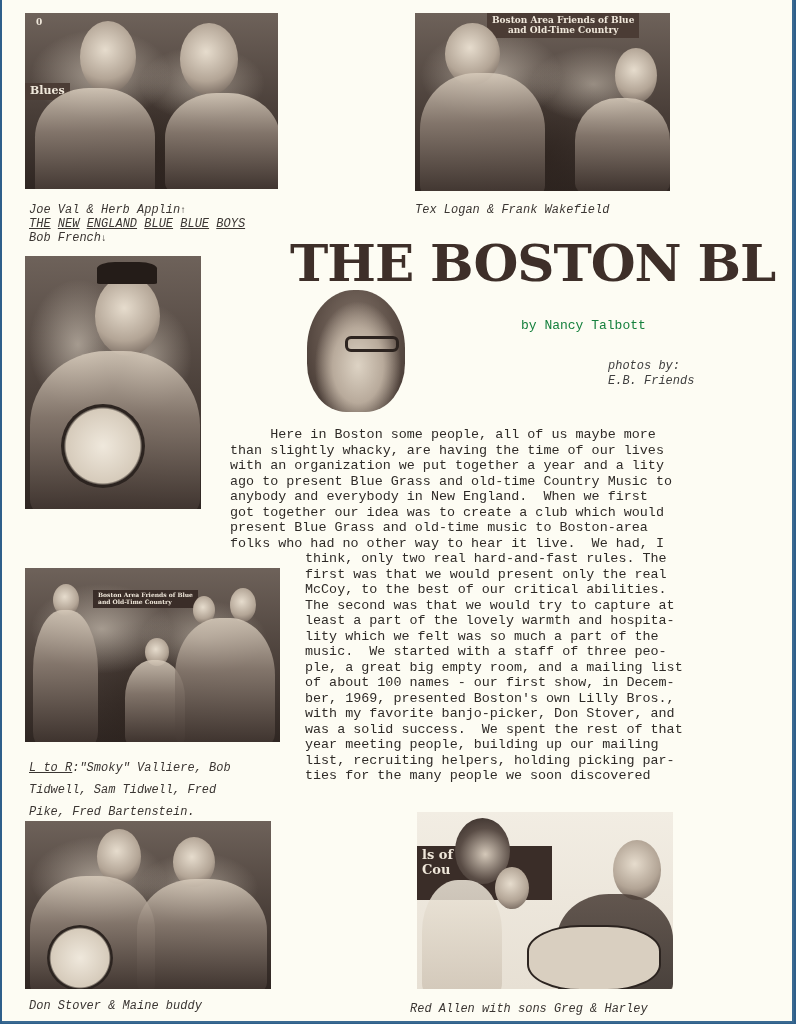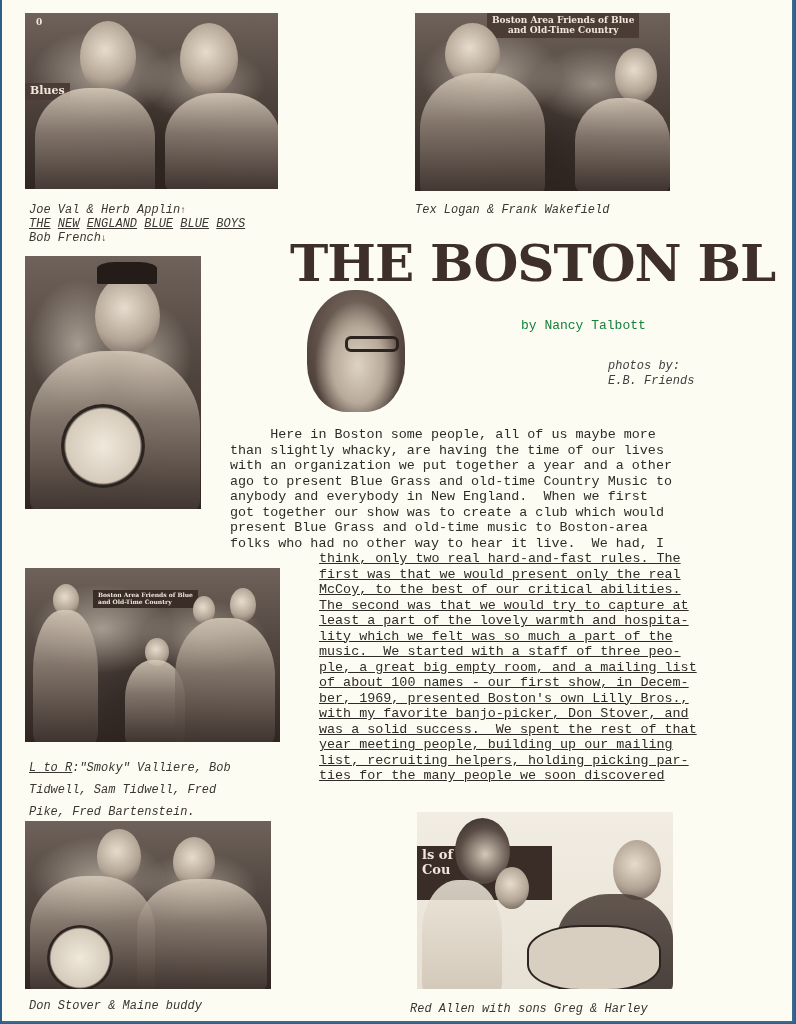--- a/index.html
+++ b/index.html
@@ -132,28 +132,28 @@
 
   <div class="photo" style="left:23px; top:256px; width:176px; height:253px;">
     <div class="head" style="left:70px; top:20px; width:65px; height:80px;"></div>
     <div style="position:absolute; left:72px; top:6px; width:60px; height:22px; background:#241c18; border-radius:30% 30% 5% 5%;"></div>
     <div class="figure" style="left:5px; top:95px; width:170px; height:165px;"></div>
     <div style="position:absolute; left:36px; top:148px; width:84px; height:84px; border-radius:50%; background:radial-gradient(circle, #efe8dc 0, #d6cbbb 62%, #2c2420 66%, #2c2420 100%);"></div>
   </div>
 
   <pre class="body-text" style="left:228px; top:427px;"><span>     Here in Boston some people, all of us maybe more</span>
 <span>than slightly whacky, are having the time of our lives</span>
-<span>with an organization we put together a year and a other</span>
+<span>with an organization we put together a year and a lity</span>
 <span>ago to present Blue Grass and old-time Country Music to</span>
 <span>anybody and everybody in New England.  When we first</span>
-<span>got together our show was to create a club which would</span>
+<span>got together our idea was to create a club which would</span>
 <span>present Blue Grass and old-time music to Boston-area</span>
 <span>folks who had no other way to hear it live.  We had, I</span></pre>
 
-  <pre class="body-text" style="left:317px; top:551px;text-decoration:underline;"><span>think, only two real hard-and-fast rules. The</span>
+  <pre class="body-text" style="left:303px; top:551px;"><span>think, only two real hard-and-fast rules. The</span>
 <span>first was that we would present only the real</span>
 <span>McCoy, to the best of our critical abilities.</span>
 <span>The second was that we would try to capture at</span>
 <span>least a part of the lovely warmth and hospita-</span>
 <span>lity which we felt was so much a part of the</span>
 <span>music.  We started with a staff of three peo-</span>
 <span>ple, a great big empty room, and a mailing list</span>
 <span>of about 100 names - our first show, in Decem-</span>
 <span>ber, 1969, presented Boston's own Lilly Bros.,</span>
 <span>with my favorite banjo-picker, Don Stover, and</span>

